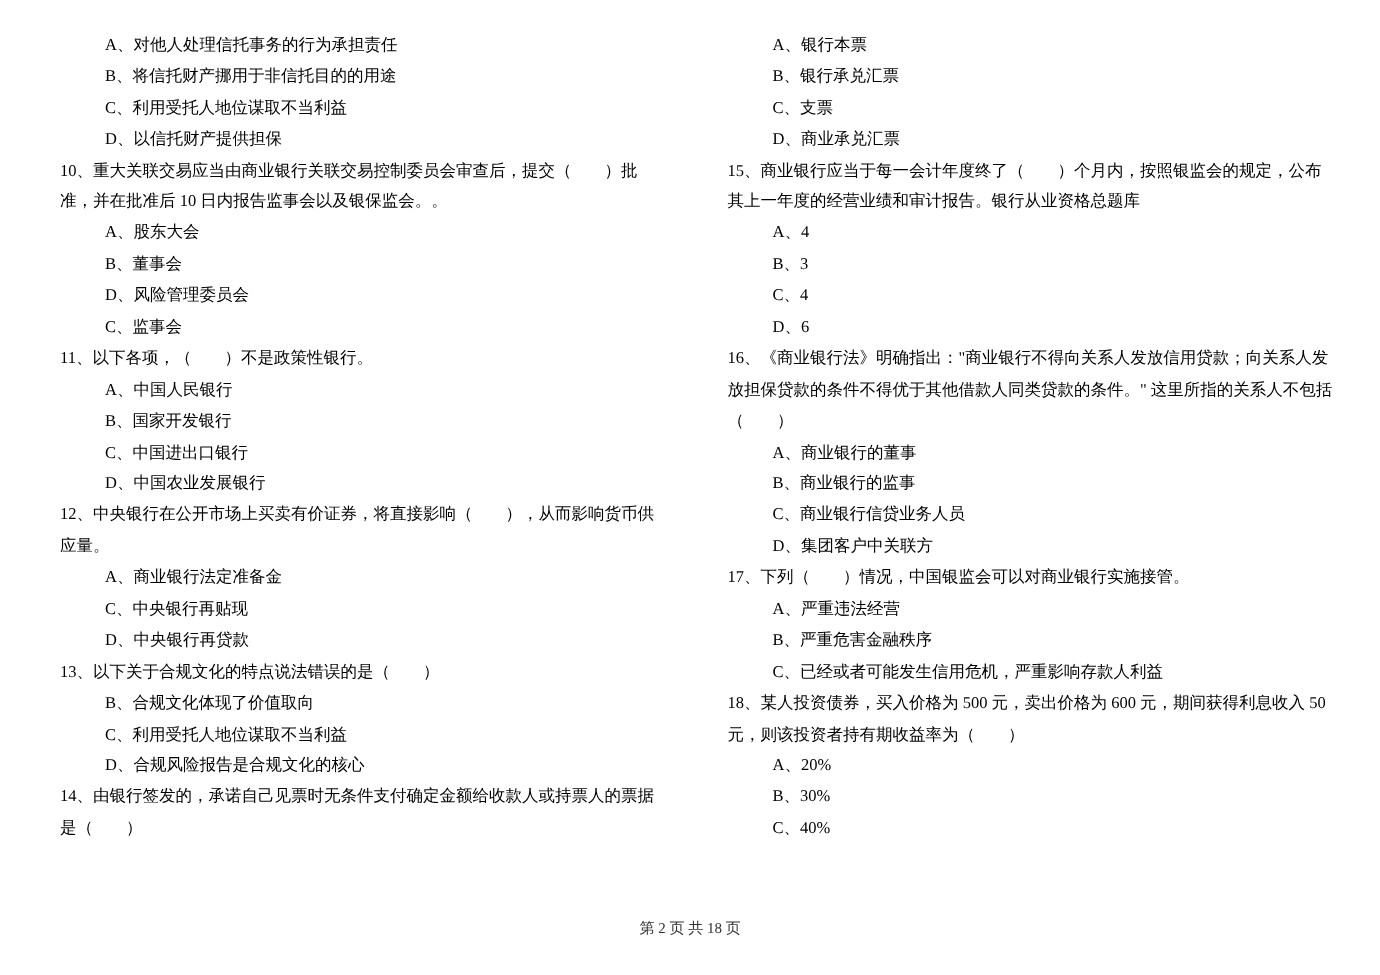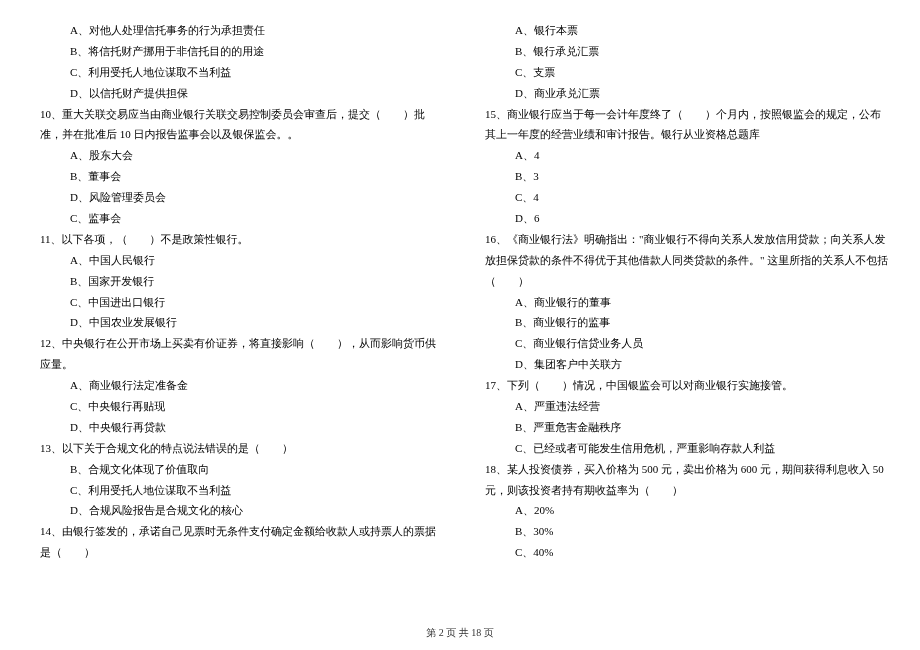--- a/index.html
+++ b/index.html
@@ -20,21 +20,21 @@
       height: calc(100% - 30px);
     }
     .col {
       flex: 1;
       line-height: 1.9;
     }
     .opt { padding-left: 40px; }
     .qes { padding-left: 10px; }
     .footer {
       position: absolute;
-      bottom: 10px;
+      bottom: 24px;
       width: 100%;
       text-align: center;
       font-size: 10px;
       color: #333;
     }
   </style>
 </head>
 <body>
 
 <div class="page">

